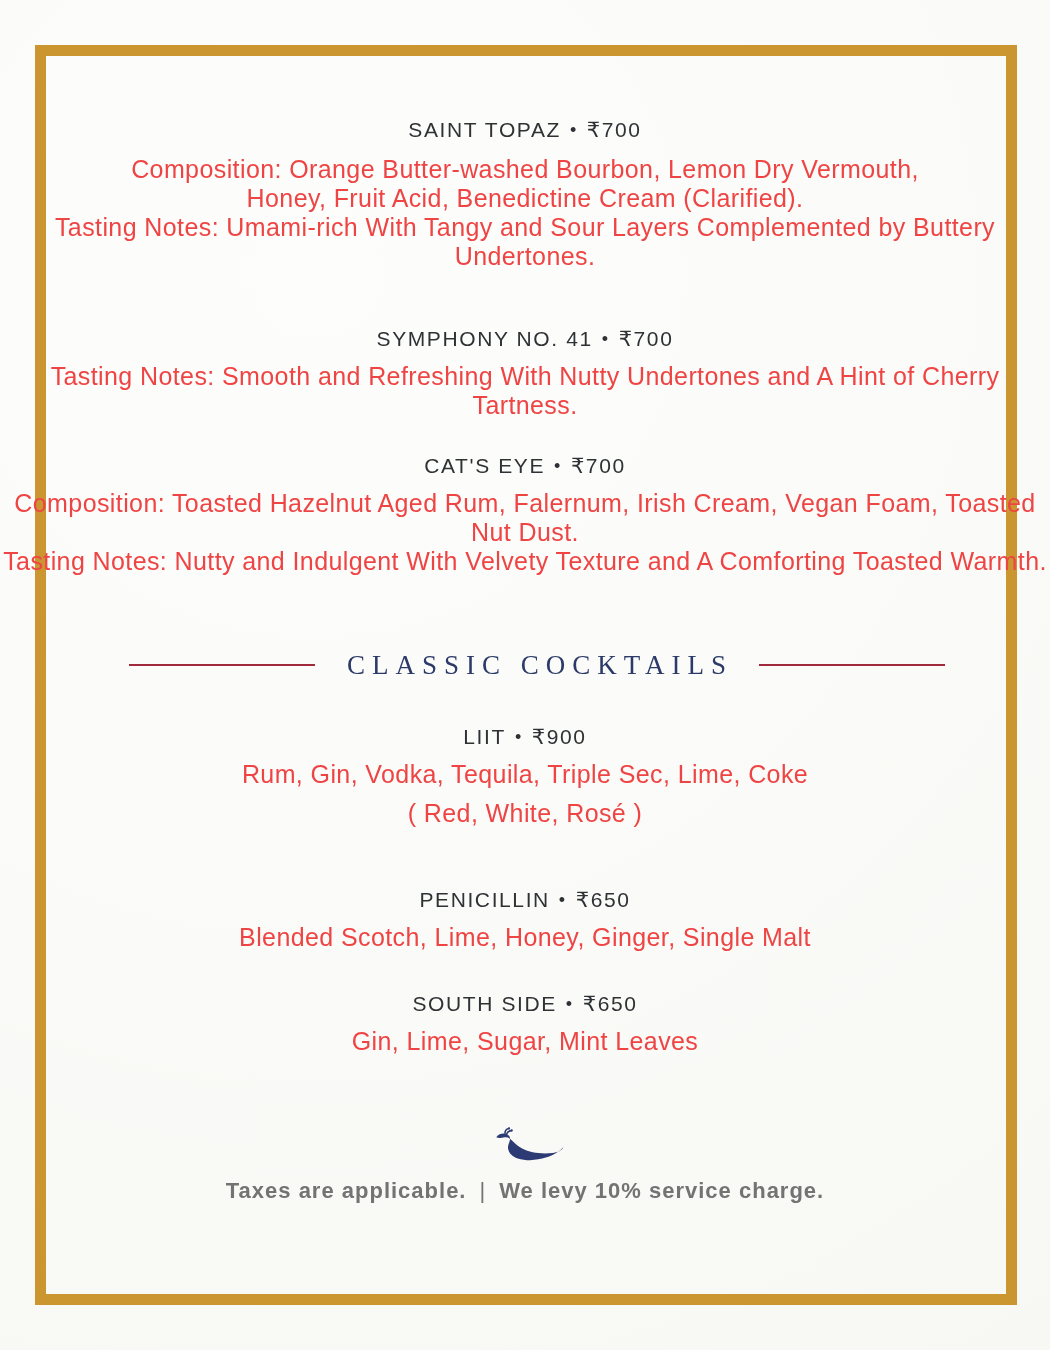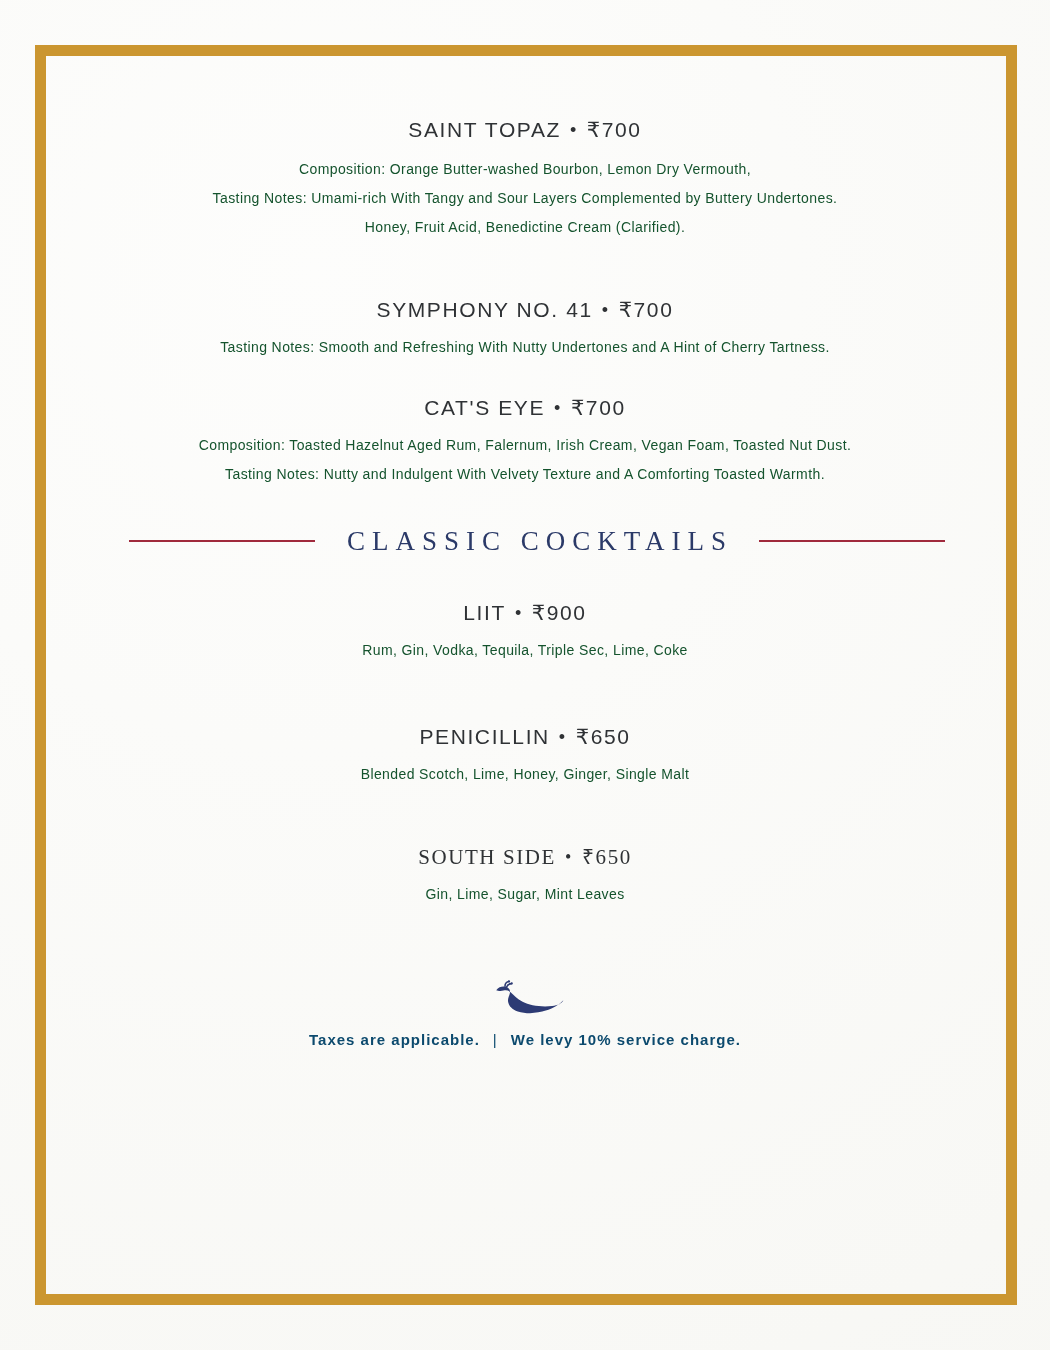--- a/index.html
+++ b/index.html
@@ -37,36 +37,36 @@
     font-weight: 400;
   }
   .item-title .bullet {
     display: inline-block;
     margin: 0 9px;
     font-size: 18px;
     vertical-align: 1px;
     color: #2f3235;
   }
   .item-lines {
-    font-size: 14px;
+    font-size: 25px;
     line-height: 29px;
     letter-spacing: 0.4px;
-    color: #14532d;
+    color: #ef4444;
     font-weight: 300;
   }
   .mt-first   { margin-top: 117px; }
   .mt-body    { margin-top: 12px; }
   .mt-body-sm { margin-top: 10px; }
   .mt-item2   { margin-top: 55px; }
   .mt-item3   { margin-top: 33px; }
-  .mt-div     { margin-top: 36px; padding-left: 24px; }
+  .mt-div     { margin-top: 73px; padding-left: 24px; }
   .mt-item4   { margin-top: 43px; }
   .mt-item5   { margin-top: 59px; }
   .mt-item6   { margin-top: 59px; }
-  .mt-item7   { margin-top: 55px; font-family: Liberation Serif, serif; }
+  .mt-item7   { margin-top: 39px; }
   .mt-logo    { margin-top: 70px; }
   .mt-footer  { margin-top: 5px; }
 
   .divider {
     display: flex;
     align-items: center;
     justify-content: center;
     height: 32px;
   }
   .divider .rule {
@@ -77,43 +77,43 @@
   .divider .heading {
     font-family: "Liberation Serif", "DejaVu Serif", serif;
     font-size: 27px;
     letter-spacing: 7px;
     color: #2b3a68;
     margin: 0 26px 0 32px;
     white-space: nowrap;
   }
   .logo-row { height: 40px; line-height: 0; }
   .footer-note {
-    font-size: 15px;
+    font-size: 22px;
     font-weight: 700;
     letter-spacing: 1px;
-    color: #0c4a6e;
+    color: #737373;
     margin-top: 12px;
   }
   .footer-note .pipe { display: inline-block; margin: 0 13px; font-weight: 400; }
 </style>
 </head>
 <body>
 
 <div class="page">
   <div class="frame"></div>
 
   <div class="content">
 
     <div class="item-title mt-first">
       <span>SAINT TOPAZ</span><span class="bullet">•</span><span>₹700</span>
     </div>
     <div class="item-lines mt-body">
       <div>Composition: Orange Butter-washed Bourbon, Lemon Dry Vermouth,</div>
+      <div>Honey, Fruit Acid, Benedictine Cream (Clarified).</div>
       <div>Tasting Notes: Umami-rich With Tangy and Sour Layers Complemented by Buttery Undertones.</div>
-      <div>Honey, Fruit Acid, Benedictine Cream (Clarified).</div>
     </div>
 
     <div class="item-title mt-item2">
       <span>SYMPHONY NO. 41</span><span class="bullet">•</span><span>₹700</span>
     </div>
     <div class="item-lines mt-body-sm">
       <div>Tasting Notes: Smooth and Refreshing With Nutty Undertones and A Hint of Cherry Tartness.</div>
     </div>
 
     <div class="item-title mt-item3">
@@ -130,20 +130,23 @@
       <div class="rule"></div>
     </div>
 
     <div class="item-title mt-item4">
       <span>LIIT</span><span class="bullet">•</span><span>₹900</span>
     </div>
     <div class="item-lines mt-body-sm">
       <div>Rum, Gin, Vodka, Tequila, Triple Sec, Lime, Coke</div>
     </div>
 
+    <div class="item-lines mt-body-sm">
+      <div>( Red, White, Rosé )</div>
+    </div>
 
     <div class="item-title mt-item6">
       <span>PENICILLIN</span><span class="bullet">•</span><span>₹650</span>
     </div>
     <div class="item-lines mt-body-sm">
       <div>Blended Scotch, Lime, Honey, Ginger, Single Malt</div>
     </div>
 
     <div class="item-title mt-item7">
       <span>SOUTH SIDE</span><span class="bullet">•</span><span>₹650</span>

